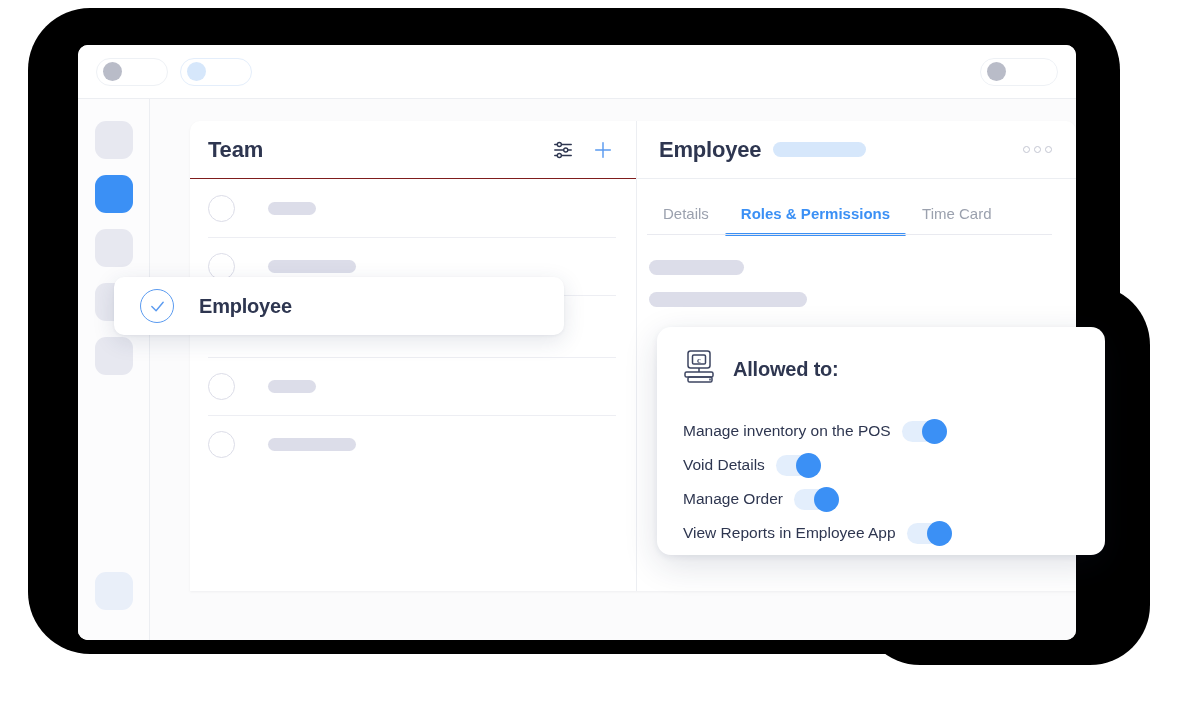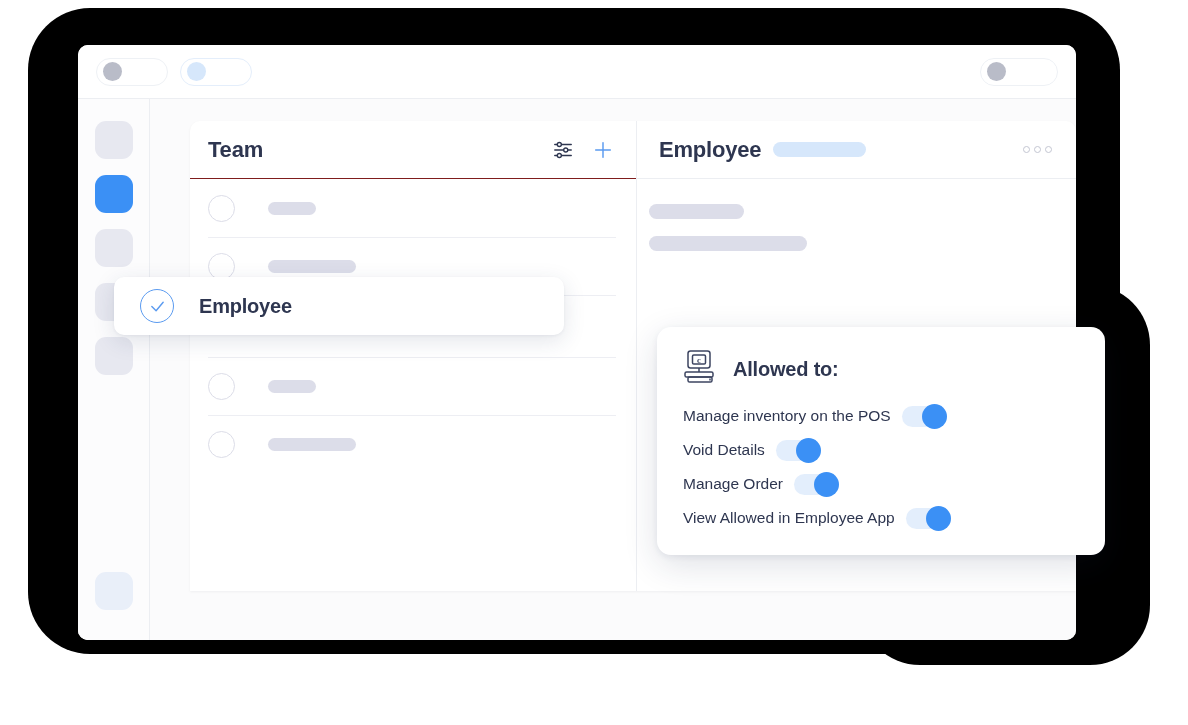--- a/index.html
+++ b/index.html
@@ -210,21 +210,21 @@
     border-radius:14px;
     box-shadow:0 10px 34px rgba(30,44,78,.14), 0 2px 6px rgba(30,44,78,.07);
     padding:22px 0 0 26px;
     z-index:20;
   }
   .allowed-head { display:flex; align-items:center; }
   .allowed-title {
     font-size:20px; font-weight:bold; color:#2e3650;
     margin-left:16px; letter-spacing:-.2px;
   }
-  .perm-list { margin-top:10px; }
+  .perm-list { margin-top:25px; }
   .perm-row {
     display:flex; align-items:center;
     height:34px;
   }
   .perm-label { font-size:15.5px; color:#2e3650; }
   .toggle {
     width:43px; height:21px; border-radius:11px;
     background:#e3eefc;
     margin-left:11px;
     position:relative;
@@ -321,20 +321,26 @@
               <span class="detail-title">Employee</span>
               <span class="title-badge"></span>
               <span class="head-spacer"></span>
               <span class="dots">
                 <span class="dot-o"></span>
                 <span class="dot-o"></span>
                 <span class="dot-o"></span>
               </span>
             </div>
 
+            <div class="tabs">
+              <span class="tab">Details</span>
+              <span class="tab active">Roles &amp; Permissions</span>
+              <span class="tab">Time Card</span>
+              <span class="tabs-rule"></span>
+            </div>
 
             <div class="detail-skels">
               <div class="skel skel-a"></div>
               <div class="skel skel-b"></div>
             </div>
           </div>
 
         </div>
 
         <div class="employee-row">
@@ -378,21 +384,21 @@
           <span class="knob"></span>
         </span>
       </div>
       <div class="perm-row">
         <span class="perm-label">Manage Order</span>
         <span class="toggle">
           <span class="knob"></span>
         </span>
       </div>
       <div class="perm-row">
-        <span class="perm-label">View Allowed in Employee App</span>
+        <span class="perm-label">View Reports in Employee App</span>
         <span class="toggle">
           <span class="knob"></span>
         </span>
       </div>
     </div>
   </div>
 
 </div>
 
 </body></html>

